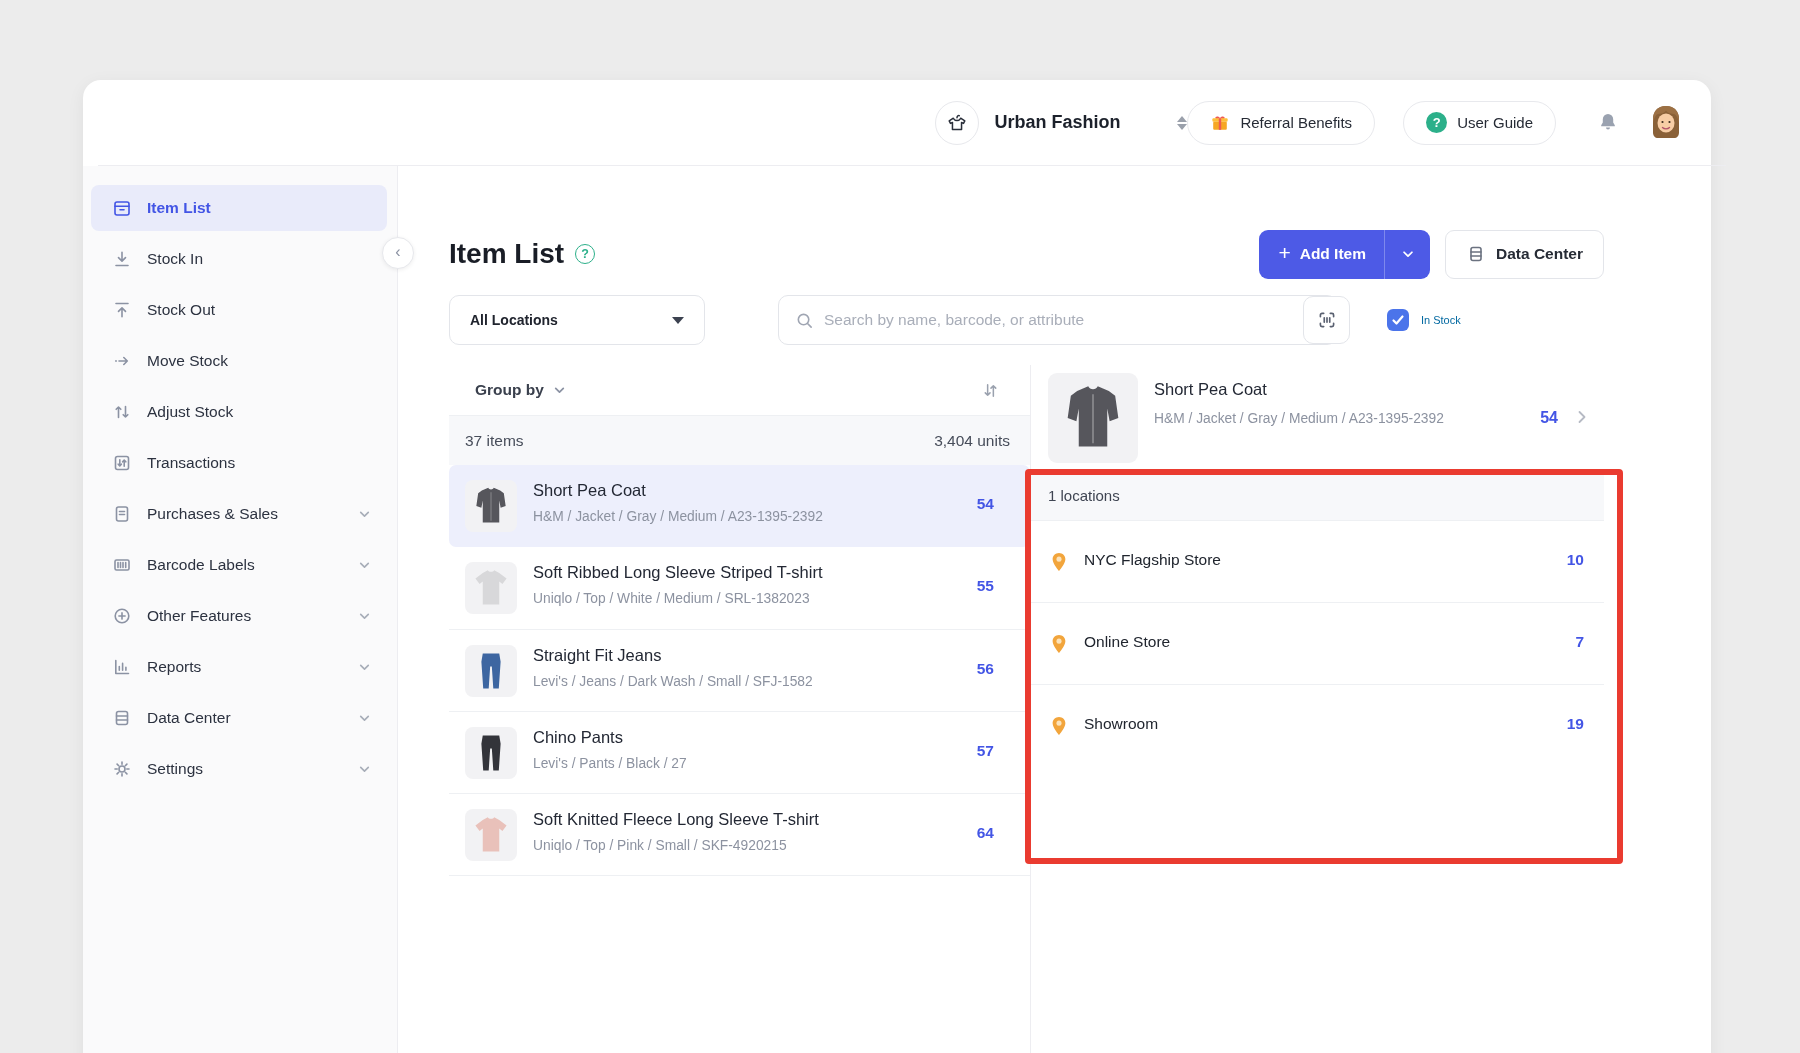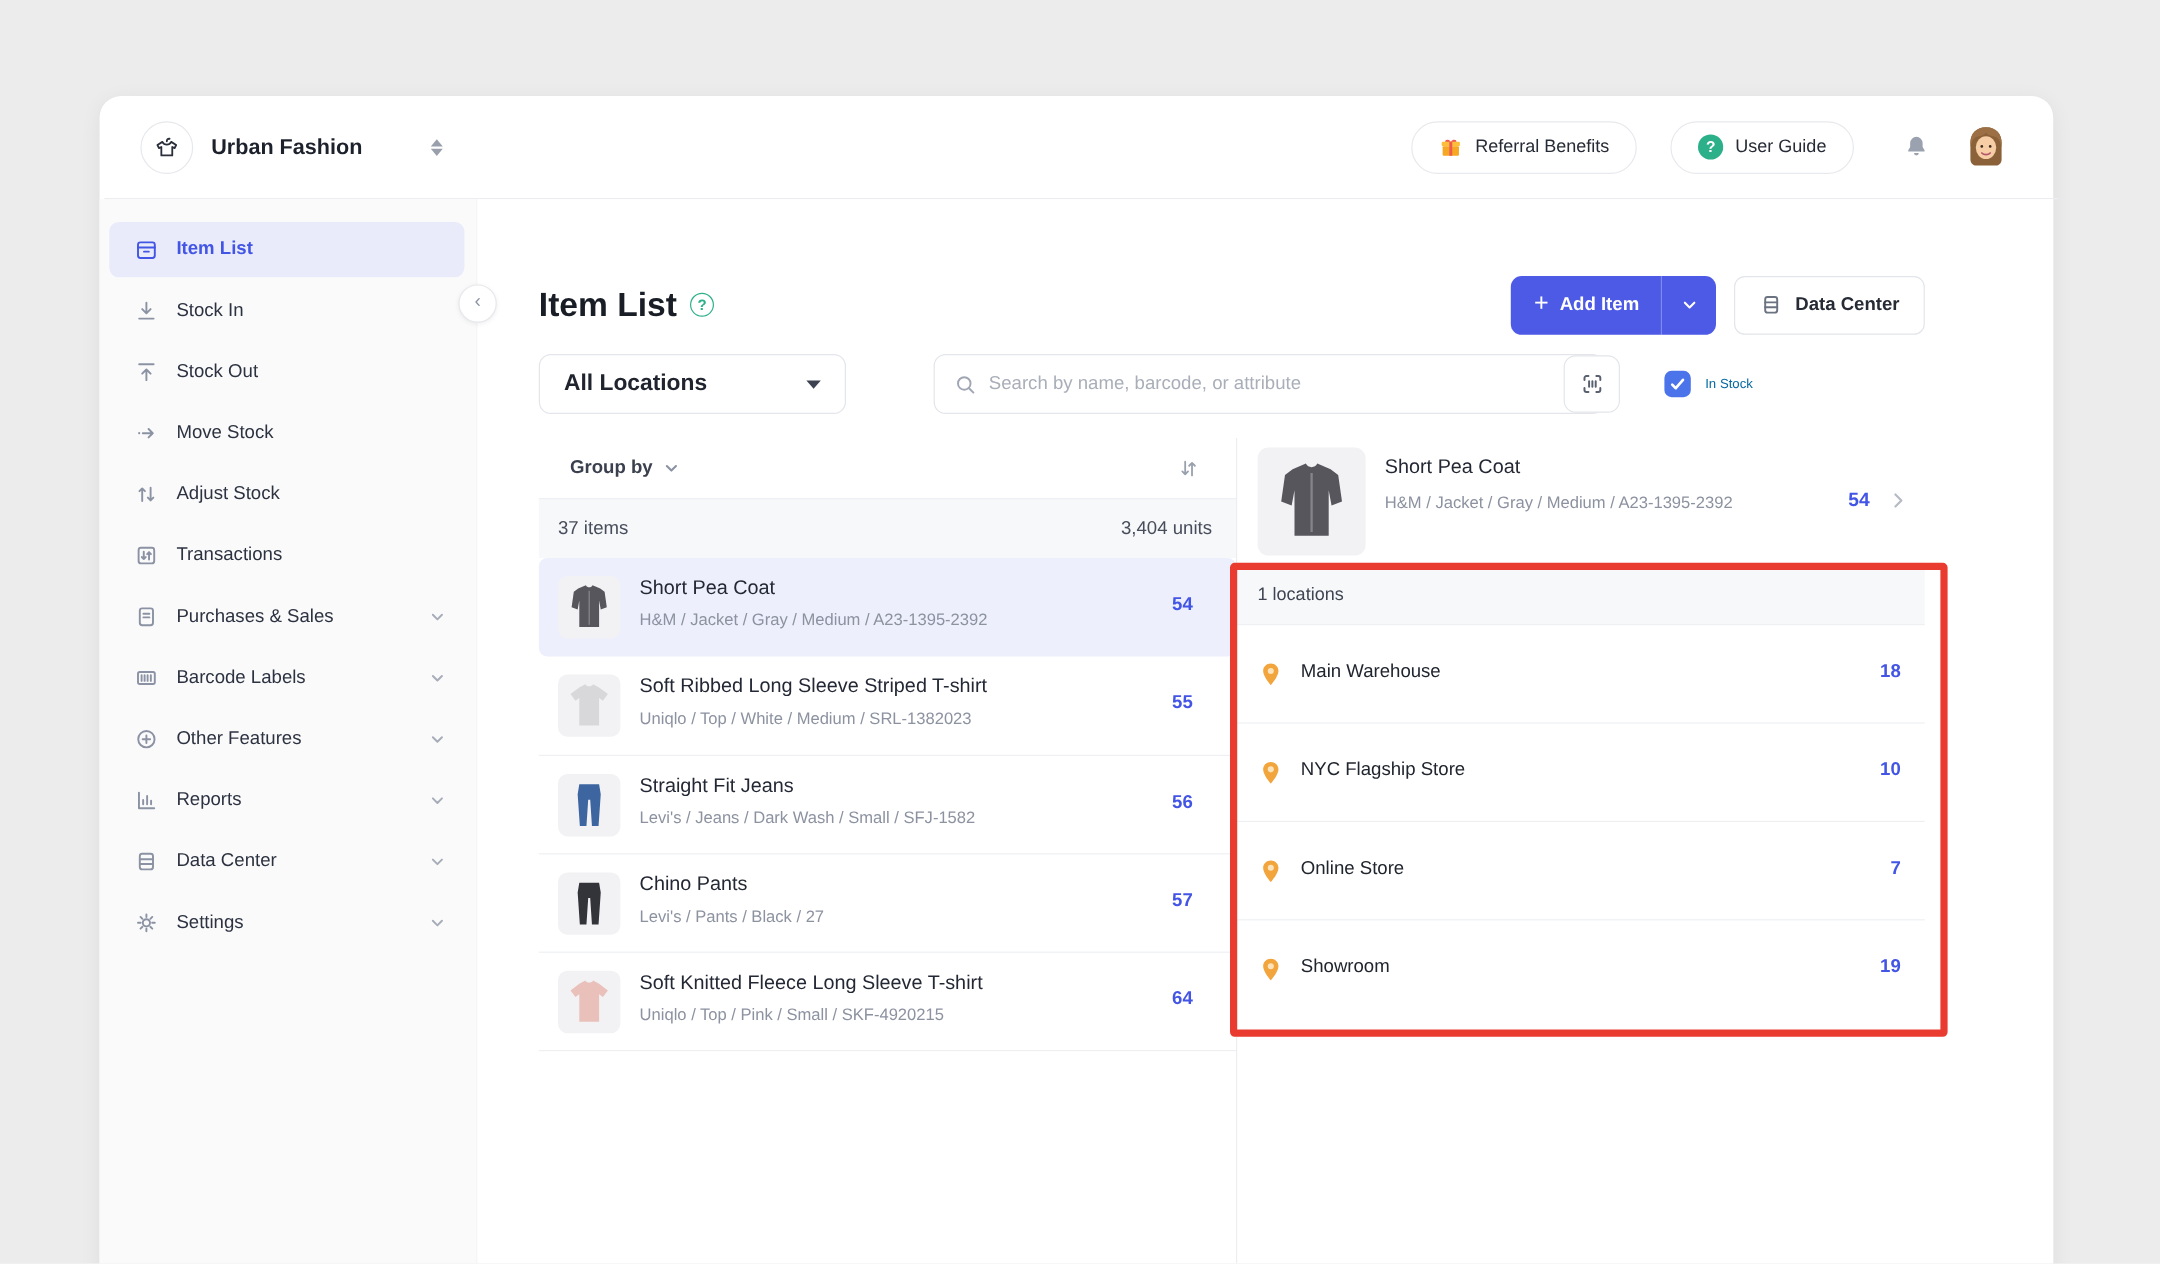--- a/index.html
+++ b/index.html
@@ -7,21 +7,21 @@
     --green:#2cb08a; --cbox:#4b74ea;
     --ink:#20252f; --ink2:#2c3240; --muted:#8c92a0; --icon:#8b92a3;
     --line:#ededf1; --line2:#eef0f3; --band:#f7f8fa; --thumb:#f2f2f4;
   }
   *{margin:0;padding:0;box-sizing:border-box;}
   html,body{width:1800px;height:1053px;overflow:hidden;}
   body{font-family:"Liberation Sans","DejaVu Sans",sans-serif;background:#ececec;color:var(--ink);}
   .stage{position:relative;width:1800px;height:1053px;background:#ececec;overflow:hidden;}
   .card{position:absolute;left:83px;top:80px;width:1628px;height:1000px;background:#fff;border-radius:18px;box-shadow:0 4px 18px rgba(0,0,0,.06);}
   
-  .topbar{position:absolute;left:4px;top:0;width:100%;height:86px;display:flex;align-items:center;justify-content:space-between;padding:0 40px 0 30px;border-bottom:1px solid var(--line);}
+  .topbar{position:absolute;left:15px;top:0;width:100%;height:86px;display:flex;align-items:center;justify-content:flex-end;padding:0 40px 0 30px;border-bottom:1px solid var(--line);}
   .brand{display:flex;align-items:center;gap:15px;}
   .logo-circle{width:44px;height:44px;border:1px solid #e7e8ec;border-radius:50%;display:flex;align-items:center;justify-content:center;}
   .logo-circle svg{width:26px;height:26px;}
   .brand-name{font-size:18px;font-weight:700;color:#1c212b;}
   .ud-arrows{margin-left:42px;display:flex;flex-direction:column;gap:2px;align-items:center;cursor:pointer;}
   .ud-arrows i{width:0;height:0;border-left:5px solid transparent;border-right:5px solid transparent;}
   .ud-arrows .up{border-bottom:6px solid #9aa0ab;}
   .ud-arrows .dn{border-top:6px solid #9aa0ab;}
   .top-right{display:flex;align-items:center;}
   .pill{display:flex;align-items:center;gap:10px;height:44px;padding:0 22px;border:1px solid #e8e9ed;border-radius:24px;background:#fff;font-size:15px;color:#262b35;cursor:pointer;font-family:inherit;}
@@ -47,21 +47,21 @@
   .head-actions{margin-left:auto;display:flex;gap:15px;}
   .add-split{display:flex;align-items:center;height:49px;background:var(--accent-btn);border-radius:9px;color:#fff;cursor:pointer;}
   .add-main{display:flex;align-items:center;gap:9px;padding:0 18px 0 19px;font-size:15.5px;font-weight:600;}
   .add-main .plus{font-size:21px;font-weight:400;margin-top:-2px;}
   .add-chev{width:46px;align-self:stretch;display:flex;align-items:center;justify-content:center;border-left:1px solid rgba(255,255,255,.28);}
   .add-chev svg{width:14px;height:14px;}
   .dc-btn{display:flex;align-items:center;gap:10px;height:49px;padding:0 20px;background:#fff;border:1px solid #e3e5ea;border-radius:9px;font-size:15.5px;font-weight:600;color:#262b35;cursor:pointer;font-family:inherit;}
   .dc-btn svg{width:20px;height:20px;color:#6b7280;}
   
   .filter-row{position:absolute;left:51px;top:129px;width:1155px;height:50px;}
-  .sel{position:absolute;left:0;top:0;width:256px;height:50px;border:1px solid #e3e5ea;border-radius:10px;display:flex;align-items:center;padding:0 20px;font-size:19px;font-weight:600;color:#20242e;cursor:pointer;}
+  .sel{position:absolute;left:0;top:0;width:256px;height:50px;border:1px solid #e3e5ea;border-radius:10px;display:flex;align-items:center;padding:0 20px;font-size:14px;font-weight:600;color:#20242e;cursor:pointer;}
   .sel .caret{margin-left:auto;width:0;height:0;border-left:6px solid transparent;border-right:6px solid transparent;border-top:7px solid #3c4250;}
   .search{position:absolute;left:281px;top:0;width:559px;height:50px;border:1px solid #e3e5ea;border-radius:10px;display:flex;align-items:center;padding:0 16px;gap:10px;margin-left:48px;}
   .search svg{width:19px;height:19px;color:#a0a6b3;flex:0 0 auto;}
   .search input{border:0;outline:0;flex:1;font-size:15.5px;font-family:inherit;color:var(--ink);background:transparent;}
   .search input::placeholder{color:#a9aeb9;}
   .scan-btn{position:absolute;left:854px;top:1px;width:47px;height:48px;border:1px solid #e3e5ea;border-radius:10px;background:#fff;display:flex;align-items:center;justify-content:center;cursor:pointer;}
   .scan-btn svg{width:22px;height:22px;color:#596070;}
   .instock{position:absolute;left:938px;top:0;height:50px;display:flex;align-items:center;gap:12px;cursor:pointer;}
   .cbox{width:22px;height:22px;border-radius:6px;background:var(--cbox);display:flex;align-items:center;justify-content:center;}
   .cbox svg{width:14px;height:14px;}
@@ -455,50 +455,40 @@
           </div>
           <div class="loc-band">1 locations</div>
           <div id="location-list">
               <div class="loc-row">
                 <span class="loc-pin">
                   <svg viewBox="0 0 20 20">
                     <path d="M10 1.8c-3.3 0-5.8 2.5-5.8 5.7 0 4.2 5.8 10.7 5.8 10.7s5.8-6.5 5.8-10.7c0-3.2-2.5-5.7-5.8-5.7z" fill="#f2a53c"></path>
                     <circle cx="10" cy="7.4" r="2.3" fill="#fbe3bb"></circle>
                   </svg>
                 </span>
-                <span class="loc-name">Main Warehouse</span>
-                <span class="loc-qty">18</span>
+                <span class="loc-name">NYC Flagship Store</span>
+                <span class="loc-qty">10</span>
               </div>
               <div class="loc-row">
                 <span class="loc-pin">
                   <svg viewBox="0 0 20 20">
                     <path d="M10 1.8c-3.3 0-5.8 2.5-5.8 5.7 0 4.2 5.8 10.7 5.8 10.7s5.8-6.5 5.8-10.7c0-3.2-2.5-5.7-5.8-5.7z" fill="#f2a53c"></path>
                     <circle cx="10" cy="7.4" r="2.3" fill="#fbe3bb"></circle>
                   </svg>
                 </span>
-                <span class="loc-name">NYC Flagship Store</span>
-                <span class="loc-qty">10</span>
+                <span class="loc-name">Online Store</span>
+                <span class="loc-qty">7</span>
               </div>
               <div class="loc-row">
                 <span class="loc-pin">
                   <svg viewBox="0 0 20 20">
                     <path d="M10 1.8c-3.3 0-5.8 2.5-5.8 5.7 0 4.2 5.8 10.7 5.8 10.7s5.8-6.5 5.8-10.7c0-3.2-2.5-5.7-5.8-5.7z" fill="#f2a53c"></path>
                     <circle cx="10" cy="7.4" r="2.3" fill="#fbe3bb"></circle>
                   </svg>
                 </span>
-                <span class="loc-name">Online Store</span>
-                <span class="loc-qty">7</span>
-              </div>
-              <div class="loc-row">
-                <span class="loc-pin">
-                  <svg viewBox="0 0 20 20">
-                    <path d="M10 1.8c-3.3 0-5.8 2.5-5.8 5.7 0 4.2 5.8 10.7 5.8 10.7s5.8-6.5 5.8-10.7c0-3.2-2.5-5.7-5.8-5.7z" fill="#f2a53c"></path>
-                    <circle cx="10" cy="7.4" r="2.3" fill="#fbe3bb"></circle>
-                  </svg>
-                </span>
                 <span class="loc-name">Showroom</span>
                 <span class="loc-qty">19</span>
               </div>
             </div>
         </section>
       </div>
     </main>
 
     <div class="red-box"></div>
   </div>

